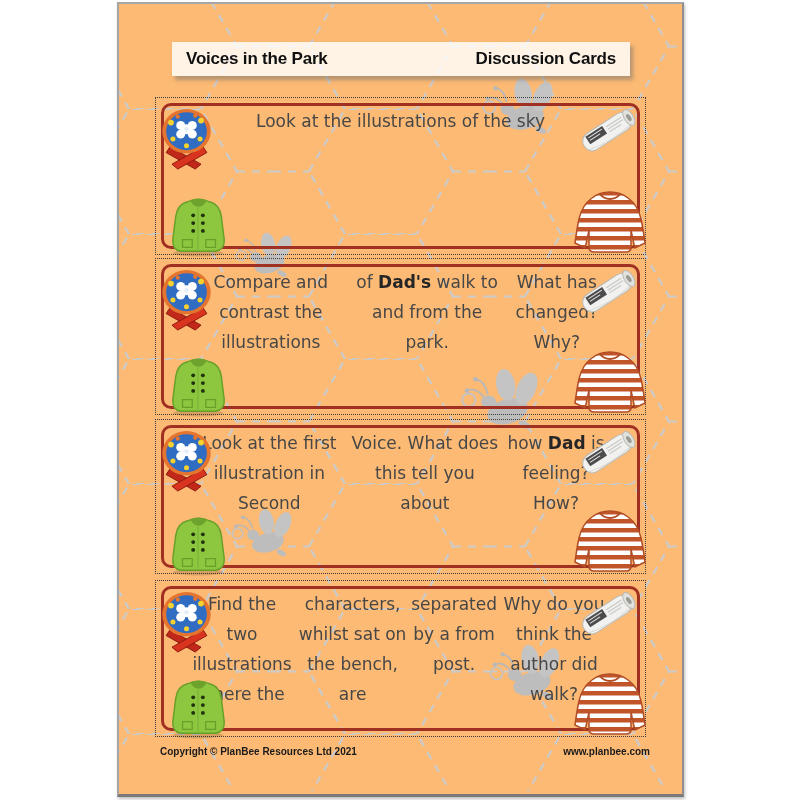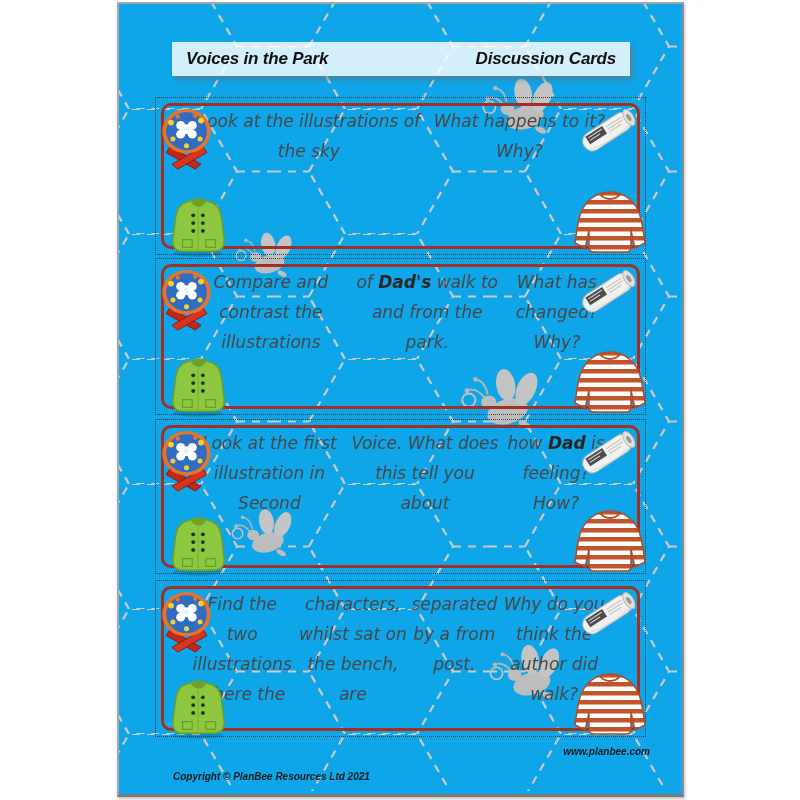--- a/index.html
+++ b/index.html
@@ -1,36 +1,36 @@
 <!DOCTYPE html>
 <html><head>
 <meta charset="utf-8">
 <style>
   html,body{margin:0;padding:0;background:#ffffff;}
   .canvas{position:relative;width:800px;height:800px;background:#fff;overflow:hidden;
           font-family:"DejaVu Sans",sans-serif;}
-  .page{position:absolute;left:117px;top:2px;width:563px;height:790px;background:#0ea5e9;
+  .page{position:absolute;left:117px;top:2px;width:563px;height:790px;background:#fdba74;
         border:2px solid #a6a6a6;border-right-color:#8f8f8f;border-bottom:3px solid #7a7a7a;
-        box-shadow:1px 2px 3px rgba(0,0,0,0.25);font-style:italic;}
+        box-shadow:1px 2px 3px rgba(0,0,0,0.25);}
   .hexbg{position:absolute;left:0;top:0;z-index:0;}
   .fly{position:absolute;z-index:1;}
   .header-bar{position:absolute;left:53px;top:38px;width:458px;height:34px;z-index:4;
         background:rgba(255,255,255,0.82);box-shadow:3px 4px 4px rgba(110,110,110,0.5);
         display:flex;align-items:center;justify-content:space-between;padding:0 14px;box-sizing:border-box;}
   .header-bar span{font-family:"Liberation Sans",sans-serif;font-weight:bold;font-size:17px;
         color:#101010;letter-spacing:-0.2px;}
   .card{position:absolute;left:36px;width:491px;border:1.5px dotted #3d3d3d;z-index:2;box-sizing:border-box;}
   .card-red{position:absolute;left:5px;right:5px;top:5px;bottom:5px;border:3px solid #a03122;border-radius:10px;}
   .card-text{position:absolute;left:34px;right:34px;top:8px;bottom:8px;display:flex;
         justify-content:center;text-align:center;font-size:17px;line-height:30px;color:#474747;z-index:2;}
   .card-text .bold{font-weight:bold;color:#262626;}
   .icon{position:absolute;z-index:3;}
   .footer{position:absolute;left:0;right:0;top:742px;z-index:4;height:16px;}
   .footer span{font-family:"Liberation Sans",sans-serif;font-weight:bold;font-size:10px;color:#1a1a1a;}
-  .footer .fl{position:absolute;left:54px;margin-top:25px;}
+  .footer .fl{position:absolute;left:41px;}
   .footer .fr{position:absolute;right:32px;}
 </style>
 </head>
 <body>
 
 <div class="canvas">
   <div class="page">
 
     <svg width="0" height="0" style="position:absolute" aria-hidden="true">
       <defs>
@@ -140,21 +140,20 @@
 
     <div class="header-bar">
       <span>Voices in the Park</span>
       <span>Discussion Cards</span>
     </div>
 
     <div class="card" style="top:93px;height:158px">
       <div class="card-red"></div>
       <div class="card-text">
           <div><span>Look at the illustrations of the sky</span></div>
-          <div><span>What happens to it? Why?</span></div>
         </div>
       <svg class="icon" style="left:2px;top:10px" width="57" height="62">
           <use href="#sym-headscarf"></use>
         </svg>
       <svg class="icon" style="left:11px;top:98px" width="64" height="62">
           <use href="#sym-coat"></use>
         </svg>
       <svg class="icon" style="left:420px;top:8px" width="66" height="50">
           <use href="#sym-news"></use>
         </svg>

